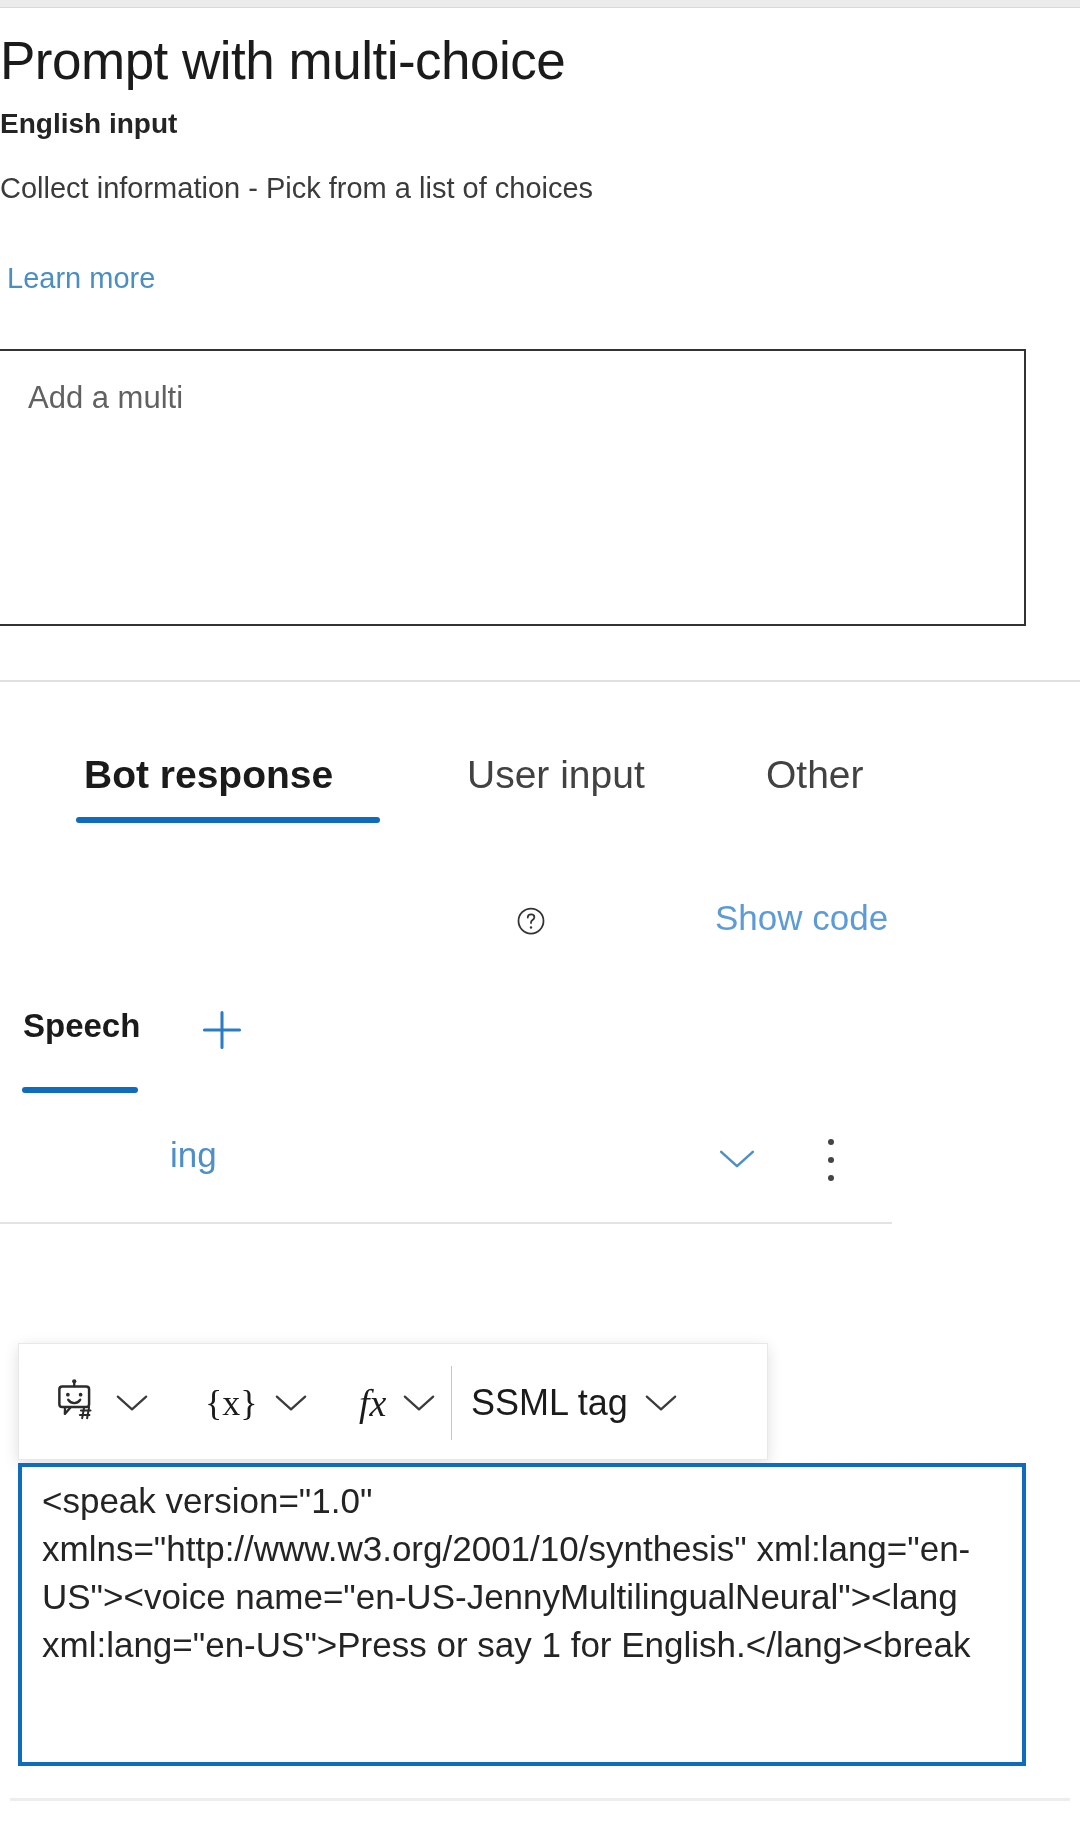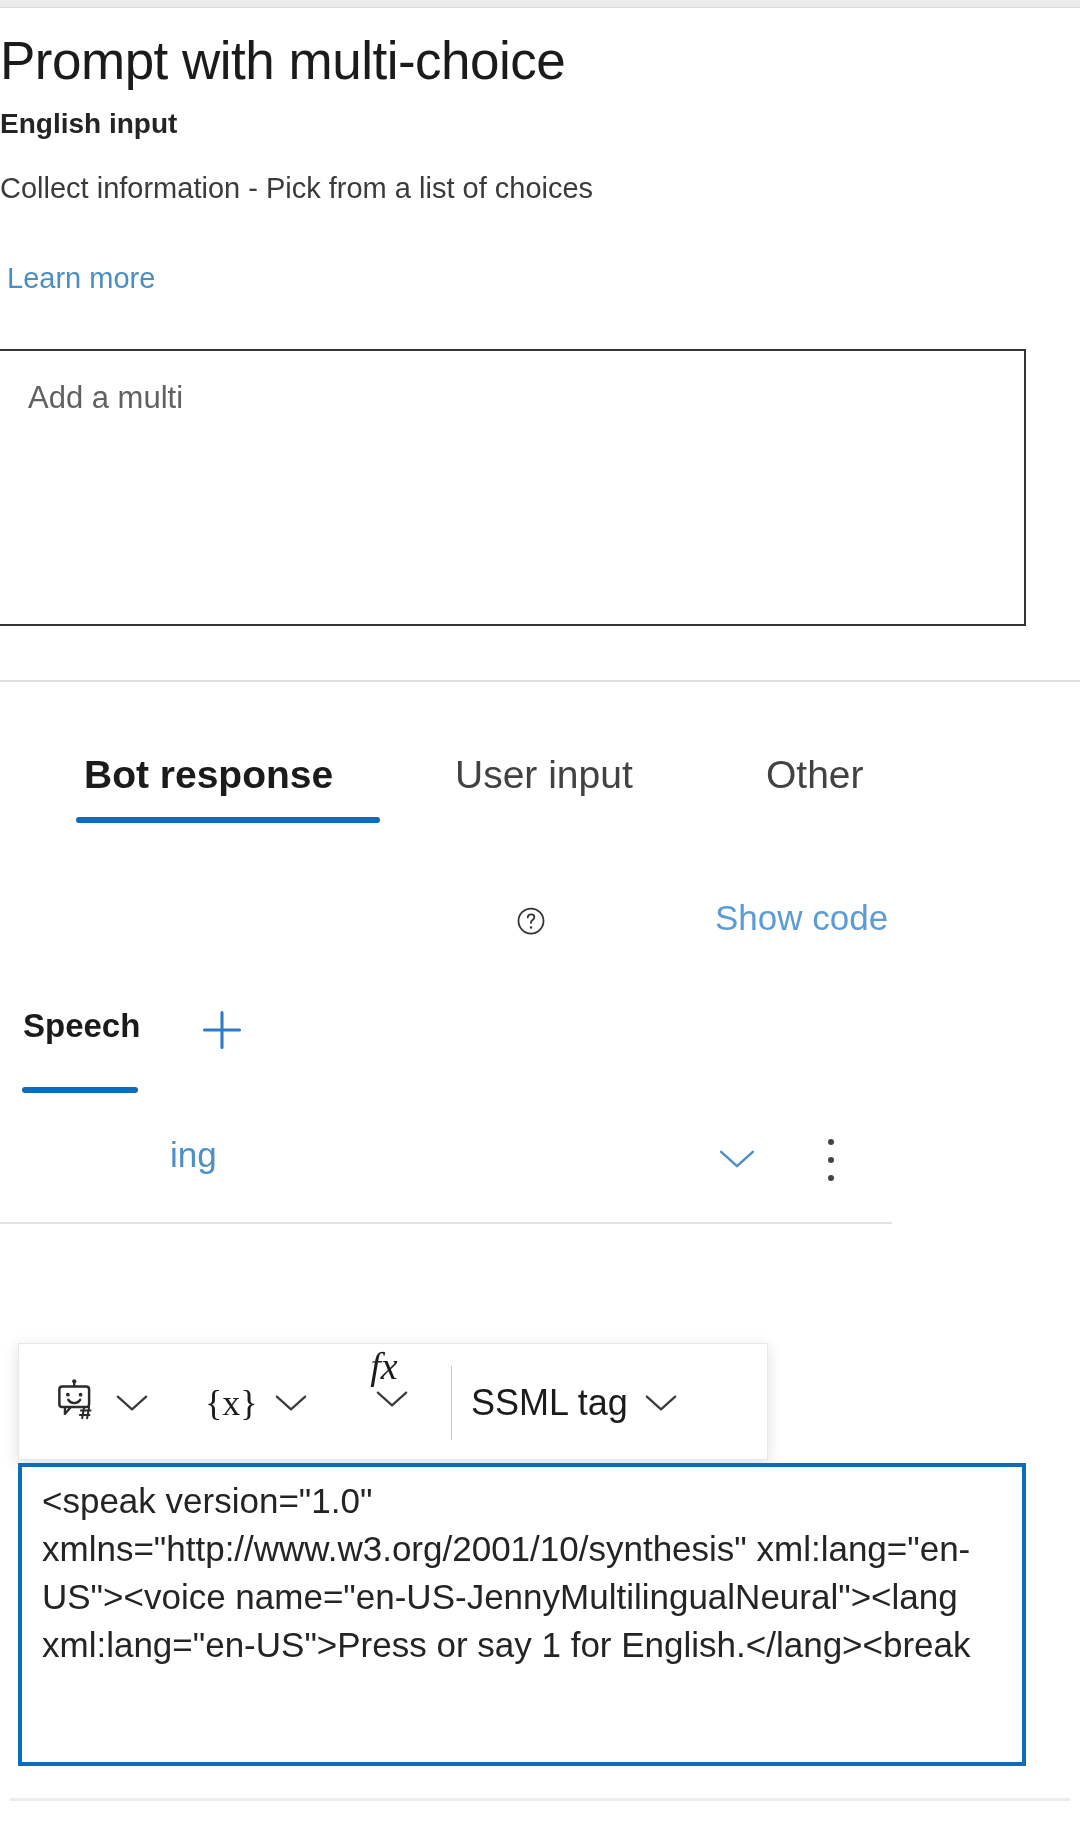--- a/index.html
+++ b/index.html
@@ -129,21 +129,21 @@
     font-weight: 600;
   }
   .tab-underline {
     position: absolute;
     top: 72px;
     height: 6px;
     background: #0f6cbd;
     border-radius: 3px;
   }
   .tab-0 { left: 84px; }
-  .tab-1 { left: 455px; text-align: center; }
+  .tab-1 { left: 467px; text-align: center; }
   .tab-2 { left: 766px; }
   .tab-underline-0 { left: 76px; width: 304px; }
 
   
   .question-row {
     position: absolute;
     left: 0px;
     top: 898px;
     width: 1080px;
     height: 56px;
@@ -283,21 +283,21 @@
     display: inline-block;
     vertical-align: middle;
   }
   .tb-chevron {
     width: 34px;
     height: 22px;
     margin-left: 16px;
   }
   .tb-bot   { left: 34px; }
   .tb-var   { left: 186px; }
-  .tb-fx    { left: 340px; flex-direction: column; }
+  .tb-fx    { left: 340px; }
   .tb-ssml  { left: 452px; }
   .tb-sep {
     position: absolute;
     left: 432px;
     top: 22px;
     width: 1px;
     height: 74px;
     background: #c6c6c6;
   }
   .var-text {

